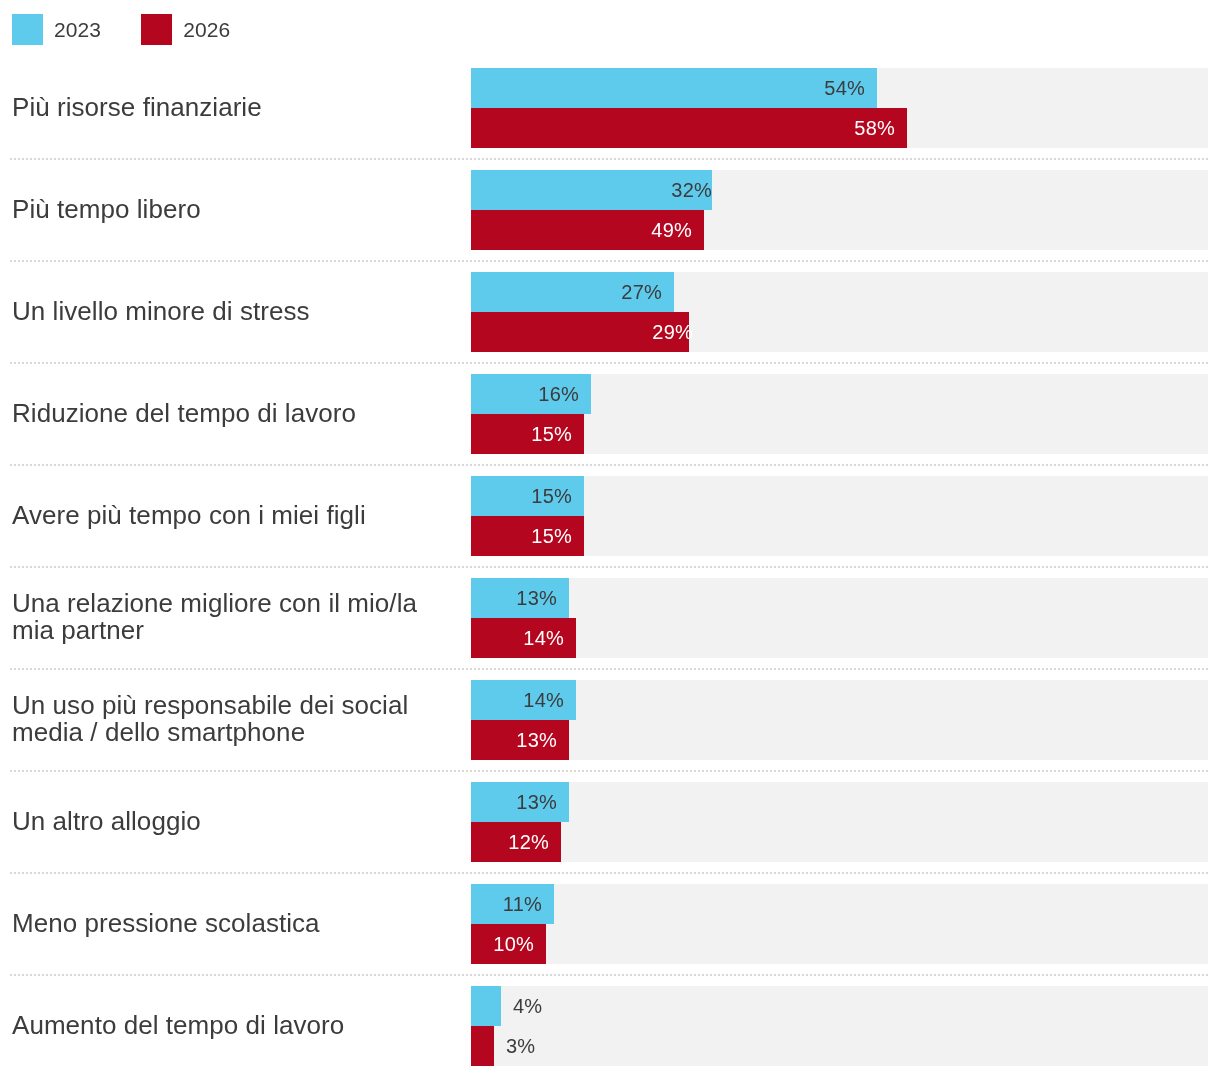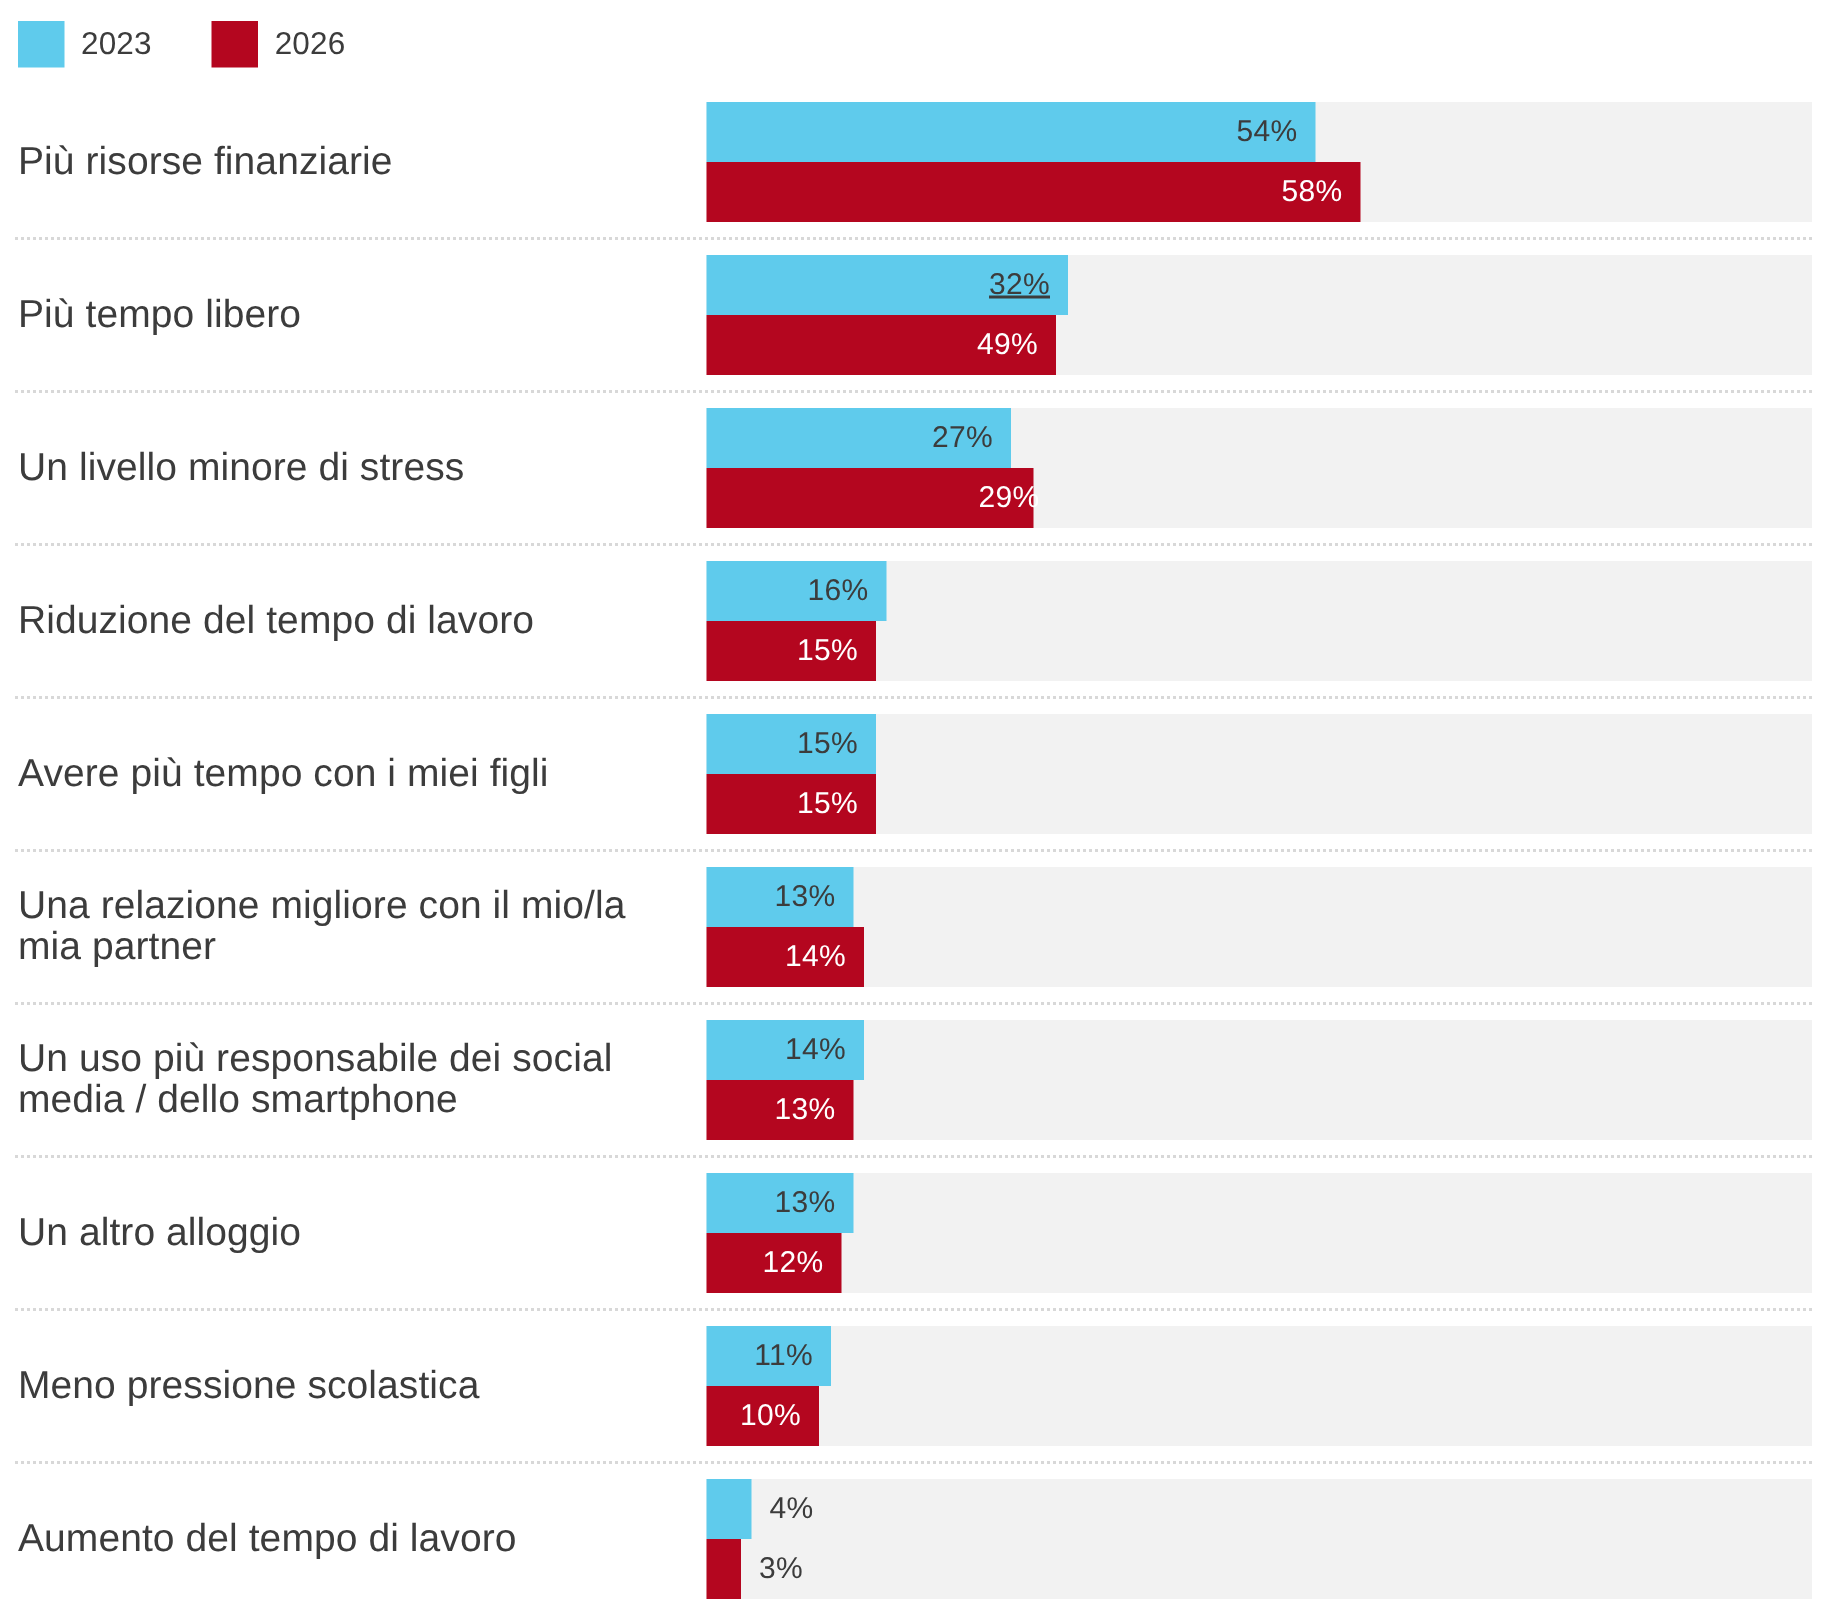--- a/index.html
+++ b/index.html
@@ -157,21 +157,21 @@
             <div class="bar-value inside-light" style="left: 0px; width: 424px; justify-content: flex-end;">58%</div>
           </div>
         </div>
       </div>
       <div class="row">
         <div class="row-sep"></div>
         <div class="row-label">Più tempo libero</div>
         <div class="track">
           <div class="bar-wrap top">
             <div class="bar y2023" style="width: 241px;"></div>
-            <div class="bar-value inside-dark" style="left: 0px; width: 229px; justify-content: flex-end; text-decoration: underline;">32%</div>
+            <div class="bar-value inside-dark" style="left: 12px; width: 229px; justify-content: flex-end;">32%</div>
           </div>
           <div class="bar-wrap bottom">
             <div class="bar y2024" style="width: 233px;"></div>
             <div class="bar-value inside-light" style="left: 0px; width: 221px; justify-content: flex-end;">49%</div>
           </div>
         </div>
       </div>
       <div class="row">
         <div class="row-sep"></div>
         <div class="row-label">Un livello minore di stress</div>

